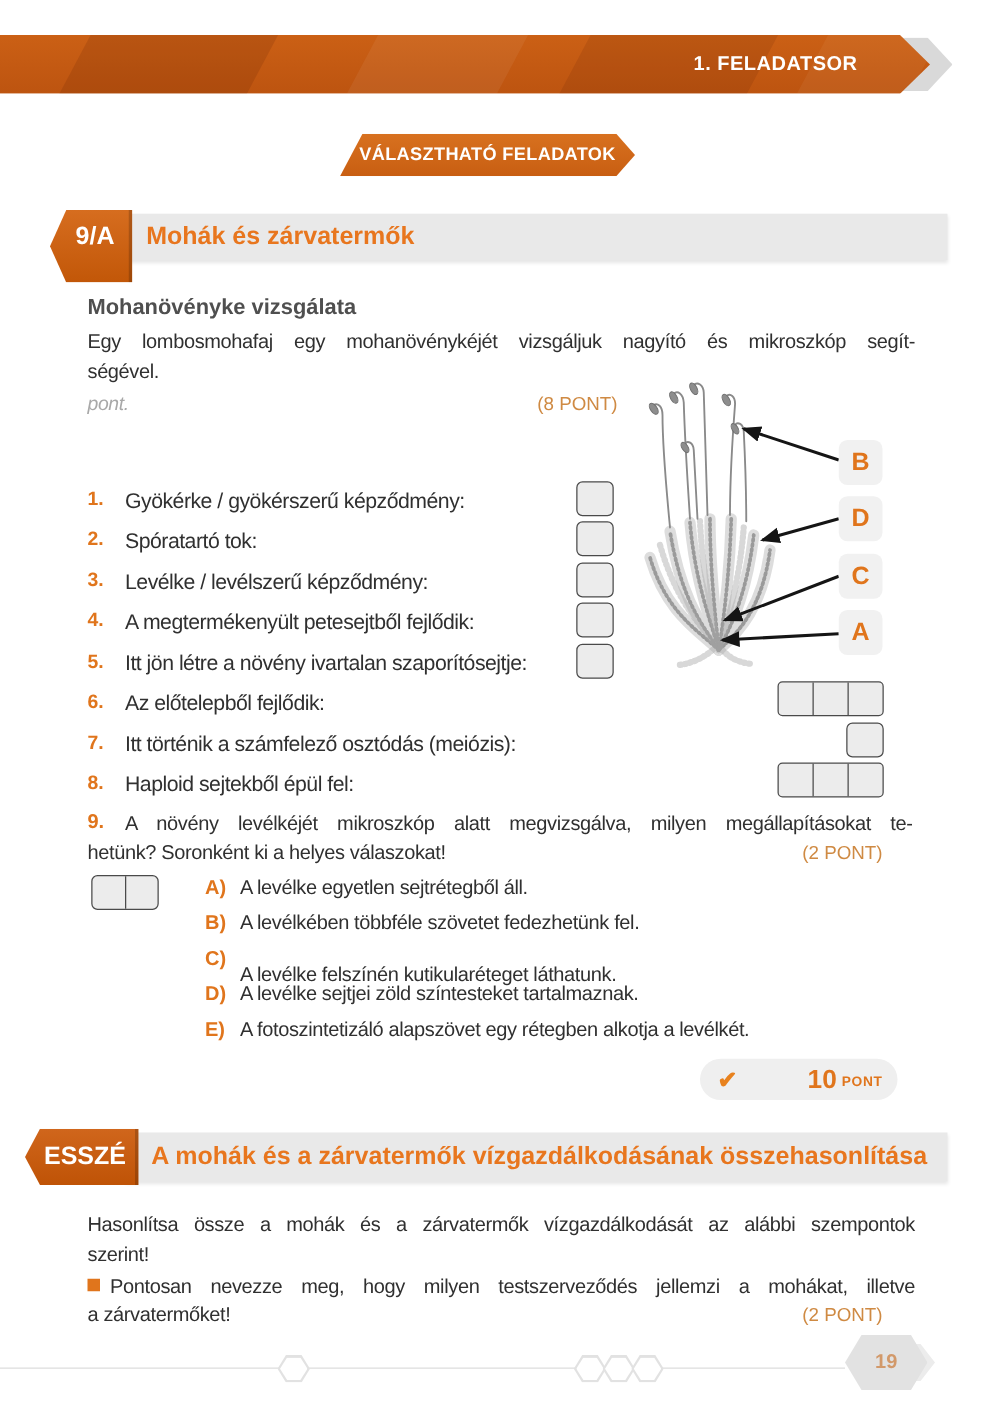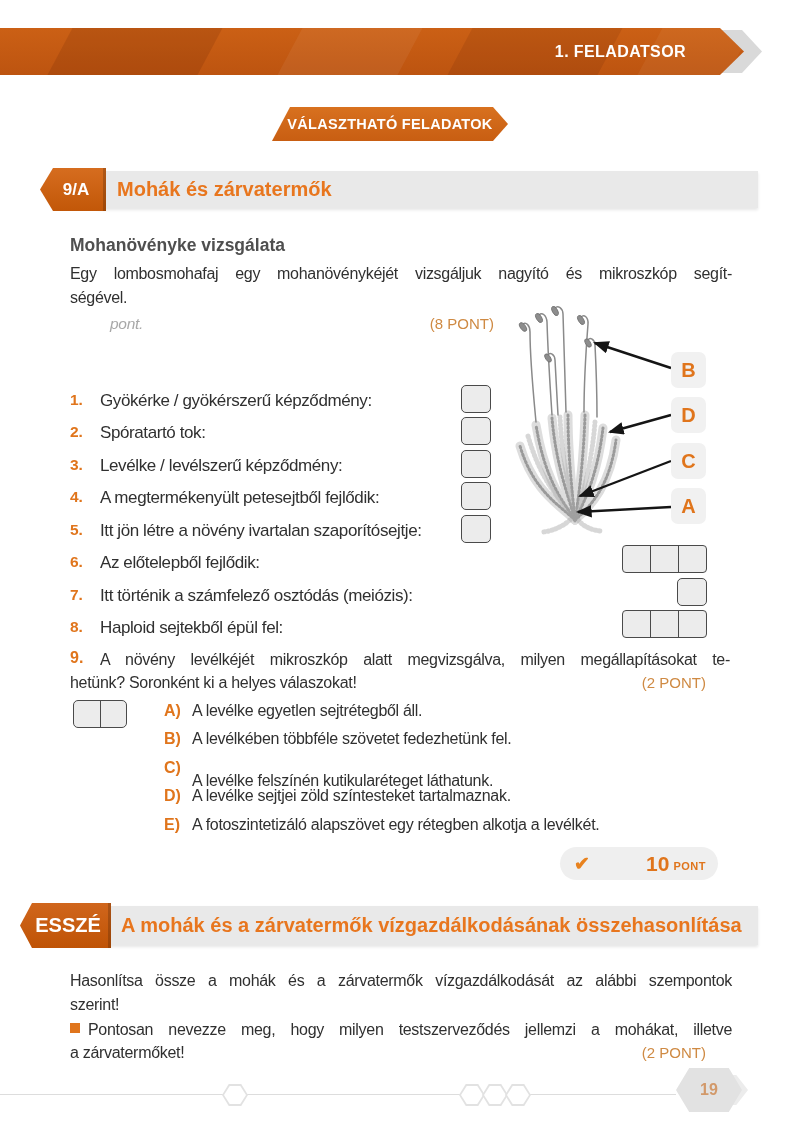--- a/index.html
+++ b/index.html
@@ -17,41 +17,41 @@
 
   
   #ribbon{left:272px;top:107px;width:236px;height:34px;background:linear-gradient(180deg,#d8711f,#c85e12);
     clip-path:polygon(18px 0,calc(100% - 15px) 0,100% 50%,calc(100% - 15px) 100%,0 100%);
     color:#fff;font-weight:bold;font-size:14.5px;letter-spacing:.3px;text-align:center;line-height:34px;}
 
   
   .graybar{background:#e9e9e9;box-shadow:0 2px 3px rgba(0,0,0,.10);}
   #bar9{left:97px;top:171px;width:661px;height:37px;}
   #title9{padding-left:20px;line-height:37px;font-size:20px;font-weight:bold;color:#e8761e;}
-  #tab9{left:40px;top:168px;width:66px;height:43px;background:linear-gradient(180deg,#d66d1f,#c25708);
-    clip-path:polygon(13px 0,100% 0,100% 100%,13px 100%,0 50%);color:#fff;font-weight:bold;font-size:17px;
+  #tab9{left:40px;top:168px;width:66px;height:58px;background:linear-gradient(180deg,#d66d1f,#c25708);
+    clip-path:polygon(13px 0,100% 0,100% 100%,13px 100%,0 50%);color:#fff;font-weight:bold;font-size:20px;
     text-align:center;line-height:43px;padding-left:6px;box-sizing:border-box;
     box-shadow:inset -3px 0 0 rgba(0,0,0,.18);}
   #barE{left:101px;top:906px;width:657px;height:39px;}
   #titleE{padding-left:20px;line-height:39px;font-size:20px;font-weight:bold;color:#e8761e;}
   #tabE{left:20px;top:903px;width:91px;height:45px;background:linear-gradient(180deg,#d0661c,#bf5306);
     clip-path:polygon(12px 0,100% 0,100% 100%,12px 100%,0 50%);color:#fff;font-weight:bold;font-size:20px;
     text-align:center;line-height:45px;padding-left:5px;box-sizing:border-box;
     box-shadow:inset -3px 0 0 rgba(0,0,0,.18);}
 
   #subtitle{left:70px;top:235px;font-size:17.5px;font-weight:bold;color:#4f4f4f;}
 
   .para{font-size:16px;line-height:23.5px;letter-spacing:-0.3px;}
   .just{text-align:justify;text-align-last:justify;}
   .note{color:#a8a8a8;font-style:italic;}
   .points{color:#cf8a43;font-size:15px;letter-spacing:0;}
 
   #intro{left:70px;top:262px;width:662px;}
   #instr{left:70px;top:312px;width:424px;font-size:15.5px;}
-  #instr .l3{display:flex;justify-content:space-between;align-items:baseline;margin-left:40px;}
+  #instr .l3{display:flex;justify-content:space-between;align-items:baseline;}
 
   .item-num{color:#e0751c;font-weight:bold;font-size:15.5px;}
   .item-text{font-size:17px;letter-spacing:-0.4px;white-space:nowrap;}
 
   .boxS{width:30px;height:28px;background:#ececec;border:1.6px solid #4a4a4a;border-radius:5px;box-sizing:border-box;}
   .cellrow{display:flex;background:#ececec;border:1.6px solid #4a4a4a;border-radius:4px;box-sizing:border-box;}
   .cellrow .cell{flex:1;}
   .cellrow .mid{border-left:1.6px solid #4a4a4a;border-right:1.6px solid #4a4a4a;}
   .cellrow .mid2{border-left:1.6px solid #4a4a4a;}
 

